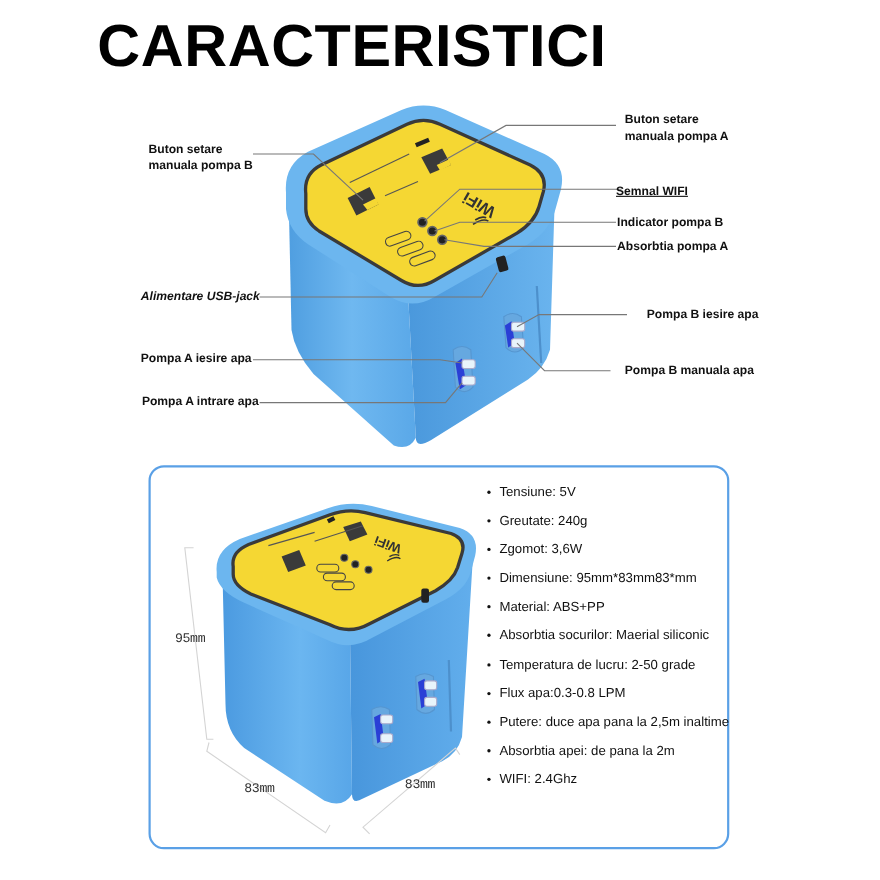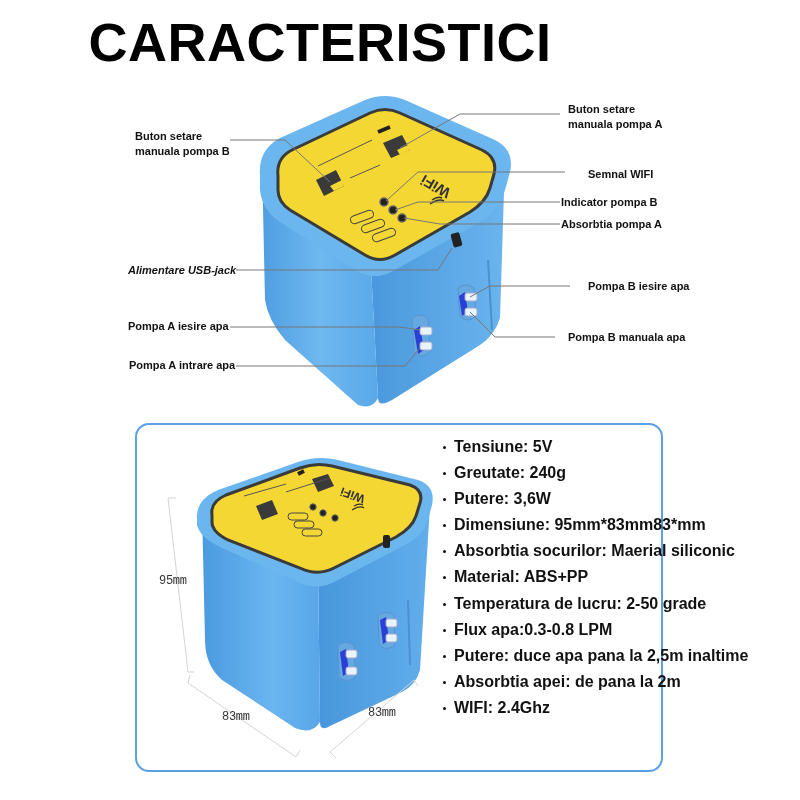--- a/index.html
+++ b/index.html
@@ -21,21 +21,21 @@
     .device { position: absolute; }
     .spec-box {
       position: absolute; left: 135px; top: 423px; width: 528px; height: 349px;
       border: 2px solid #5aa0e6; border-radius: 14px; box-sizing: border-box;
       background: #ffffff;
     }
     .spec-list {
       position: absolute; left: 440px; top: 440px; margin: 0; padding: 0; list-style: none;
     }
     .spec-list li {
-      position: relative; font-size: 16px; font-weight: bold; color: #111;
+      position: relative; font-size: 12px; font-weight: normal; color: #111;
       height: 26.1px; line-height: 14px; padding-left: 14px; white-space: nowrap;
     }
     .spec-list li::before {
       content: ""; position: absolute; left: 3px; top: 6px; width: 3px; height: 3px;
       border-radius: 50%; background: #111;
     }
     .dim {
       position: absolute; font-size: 12px; color: #333; font-family: Liberation Mono, monospace;
       letter-spacing: -0.3px;
     }
@@ -121,21 +121,21 @@
 </svg>
 
 <div class="callout center" style="left:135px;top:129px;">
   <div>Buton setare</div>
   <div>manuala pompa B</div>
 </div>
 <div class="callout center" style="left:568px;top:102px;">
   <div>Buton setare</div>
   <div>manuala pompa A</div>
 </div>
-<div class="callout" style="left:588px;top:167px;">Semnal WIFI</div>
+<div class="callout" style="left:560px;top:167px;text-decoration:underline;">Semnal WIFI</div>
 <div class="callout" style="left:561px;top:195px;">Indicator pompa B</div>
 <div class="callout" style="left:561px;top:217px;">Absorbtia pompa A</div>
 <div class="callout" style="left:128px;top:263px;font-style:italic;">Alimentare USB-jack</div>
 <div class="callout" style="left:575px;top:279px;padding-left:13px;">Pompa B iesire apa</div>
 <div class="callout" style="left:128px;top:319px;">Pompa A iesire apa</div>
 <div class="callout" style="left:568px;top:330px;">Pompa B manuala apa</div>
 <div class="callout" style="left:129px;top:358px;">Pompa A intrare apa</div>
 
 <div class="spec-box"></div>
 
@@ -194,22 +194,22 @@
   </g>
 </svg>
 
 <div class="dim" style="left:159px;top:574px;">95mm</div>
 <div class="dim" style="left:222px;top:710px;">83mm</div>
 <div class="dim" style="left:368px;top:706px;">83mm</div>
 
 <ul class="spec-list">
   <li>Tensiune: 5V</li>
   <li>Greutate: 240g</li>
-  <li>Putere: 3,6W</li>
+  <li>Zgomot: 3,6W</li>
   <li>Dimensiune: 95mm*83mm83*mm</li>
+  <li>Material: ABS+PP</li>
   <li>Absorbtia socurilor: Maerial siliconic</li>
-  <li>Material: ABS+PP</li>
   <li>Temperatura de lucru: 2-50 grade</li>
   <li>Flux apa:0.3-0.8 LPM</li>
   <li>Putere: duce apa pana la 2,5m inaltime</li>
   <li>Absorbtia apei: de pana la 2m</li>
   <li>WIFI: 2.4Ghz</li>
 </ul>
 
 </body></html>

